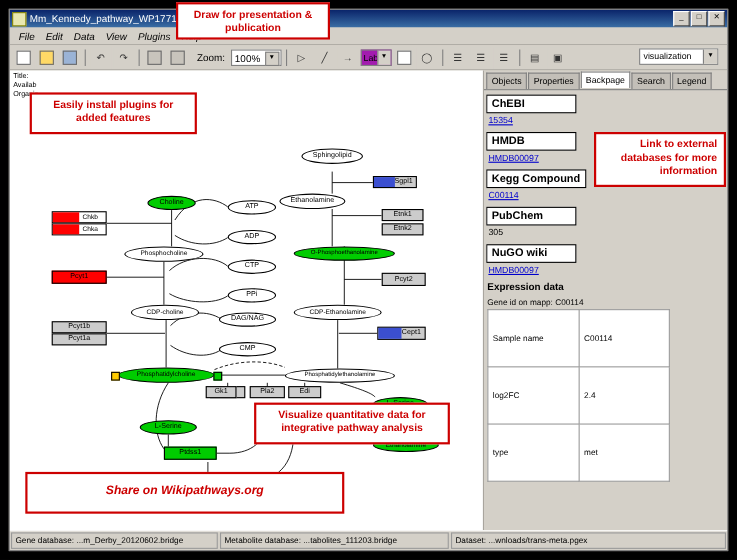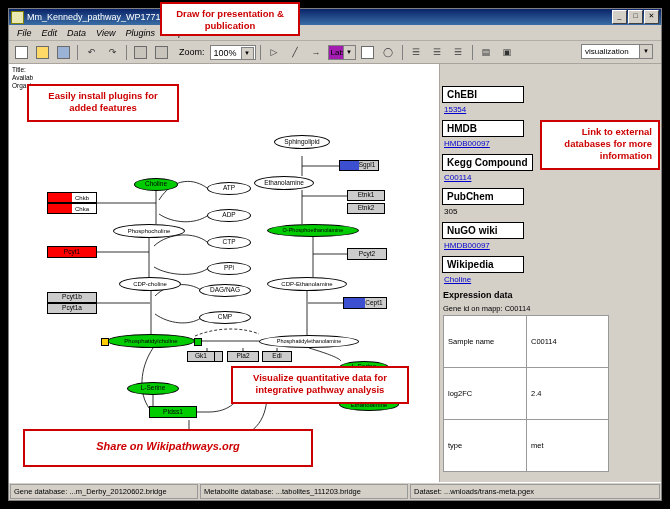--- a/index.html
+++ b/index.html
@@ -522,20 +522,27 @@
       <div class="node rect grey" style="left:178px;top:287px;width:28px;height:11px;">
           <span>Gk1</span>
         </div>
 
       <div class="callout" style="left:18px;top:20px;width:152px;height:38px;">Easily install plugins for added features</div>
       <div class="callout" style="left:222px;top:302px;width:178px;height:38px;">Visualize quantitative data  for integrative pathway analysis</div>
       <div class="callout share" style="left:14px;top:365px;width:290px;height:38px;">Share on Wikipathways.org</div>
     </div>
 
     <div class="rightpane">
+      <div class="tabs">
+        <div class="tab">Objects</div>
+        <div class="tab">Properties</div>
+        <div class="tab active">Backpage</div>
+        <div class="tab">Search</div>
+        <div class="tab">Legend</div>
+      </div>
 
       <div class="rp-body">
         <div class="db-block">
           <div class="db-header">ChEBI</div>
           <a class="db-link" href="#">15354</a>
         </div>
         <div class="db-block">
           <div class="db-header">HMDB</div>
           <a class="db-link" href="#">HMDB00097</a>
         </div>
@@ -543,24 +550,20 @@
           <div class="db-header">Kegg Compound</div>
           <a class="db-link" href="#">C00114</a>
         </div>
         <div class="db-block">
           <div class="db-header">PubChem</div>
           <span class="db-plain">305</span>
         </div>
         <div class="db-block">
           <div class="db-header">NuGO wiki</div>
           <a class="db-link" href="#">HMDB00097</a>
-        </div>
-        <div class="db-block">
-          <div class="db-header">Wikipedia</div>
-          <a class="db-link" href="#">Choline</a>
         </div>
 
         <div class="expr-title">Expression data</div>
         <div class="gene-id">Gene id on mapp: C00114</div>
         <table class="expr">
           <tbody>
               <tr>
             <td class="k">Sample name</td>
             <td>C00114</td>
           </tr>

